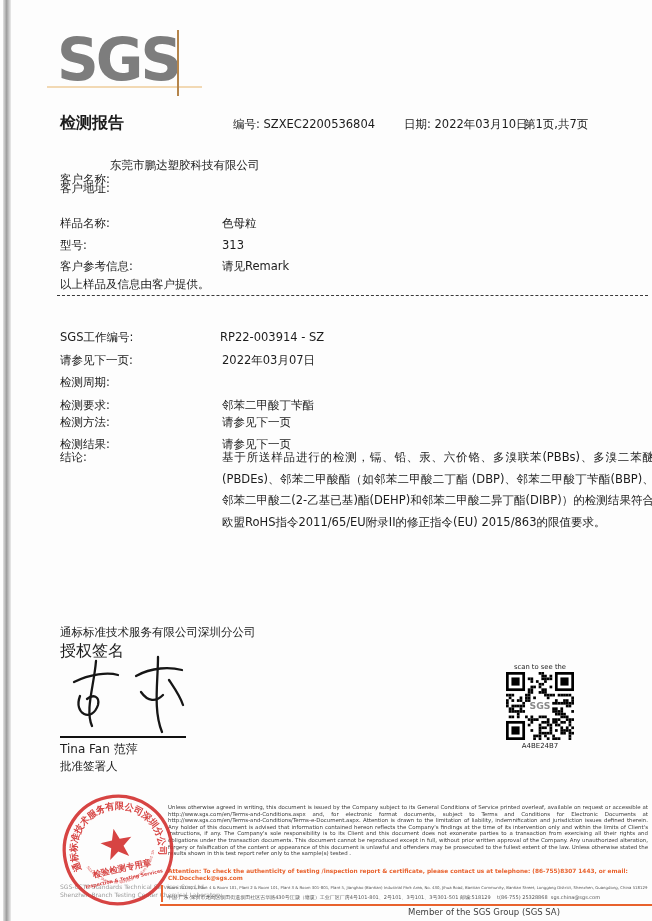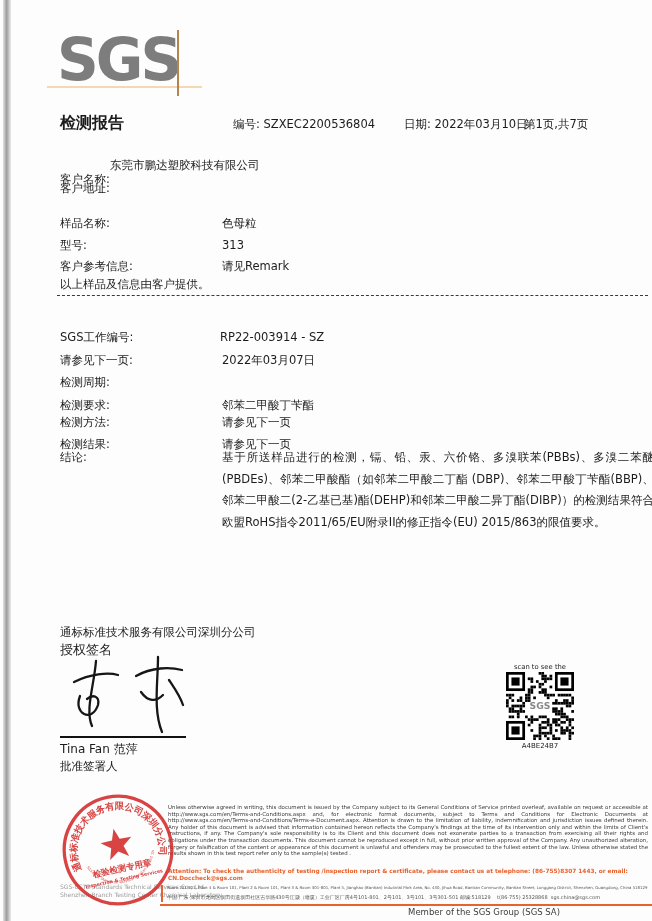--- a/index.html
+++ b/index.html
@@ -13,21 +13,21 @@
   .logo-hline{left:47px;top:86px;width:155px;height:2px;background:#f2d9b4;}
   .logo-vline{left:177px;top:30px;width:2px;height:66px;background:#b5854b;}
   .doc-title{left:60px;top:113px;font-size:16px;font-weight:bold;}
   .hdr{position:absolute;top:117px;font-size:11.5px;}
   .lbl{position:absolute;left:60px;font-size:11.5px;white-space:nowrap;}
   .val{position:absolute;font-size:11.5px;white-space:nowrap;}
   .dash-sep{left:57px;top:295px;width:591px;height:0;border-top:1.5px dashed #3a3a3a;}
   .conclusion{left:222px;top:447px;width:432px;font-size:11.5px;line-height:21.5px;
               text-align:justify;}
   .sig-company{left:60px;top:625px;font-size:11.5px;}
-  .sig-auth{left:60px;top:641px;font-size:13px;}
+  .sig-auth{left:60px;top:641px;font-size:16px;}
   .sig-line{left:60px;top:736px;width:126px;height:1.5px;background:#111;}
   .sig-name{left:60px;top:741px;font-size:12px;}
   .sig-title{left:60px;top:759px;font-size:11.5px;}
   .qr-caption{left:505px;top:663px;width:70px;font-size:6.8px;text-align:center;color:#222;}
   .qr-box{left:506px;top:672px;}
   .qr-code-text{left:505px;top:742px;width:70px;font-size:7px;text-align:center;color:#222;}
   .legal{left:168px;top:804px;width:480px;font-size:5.45px;line-height:6.6px;
          text-align:justify;color:#3c3c3c;}
   .attention{left:168px;top:868px;width:480px;font-size:5.8px;line-height:7.4px;
              font-weight:bold;color:#e8622d;}

